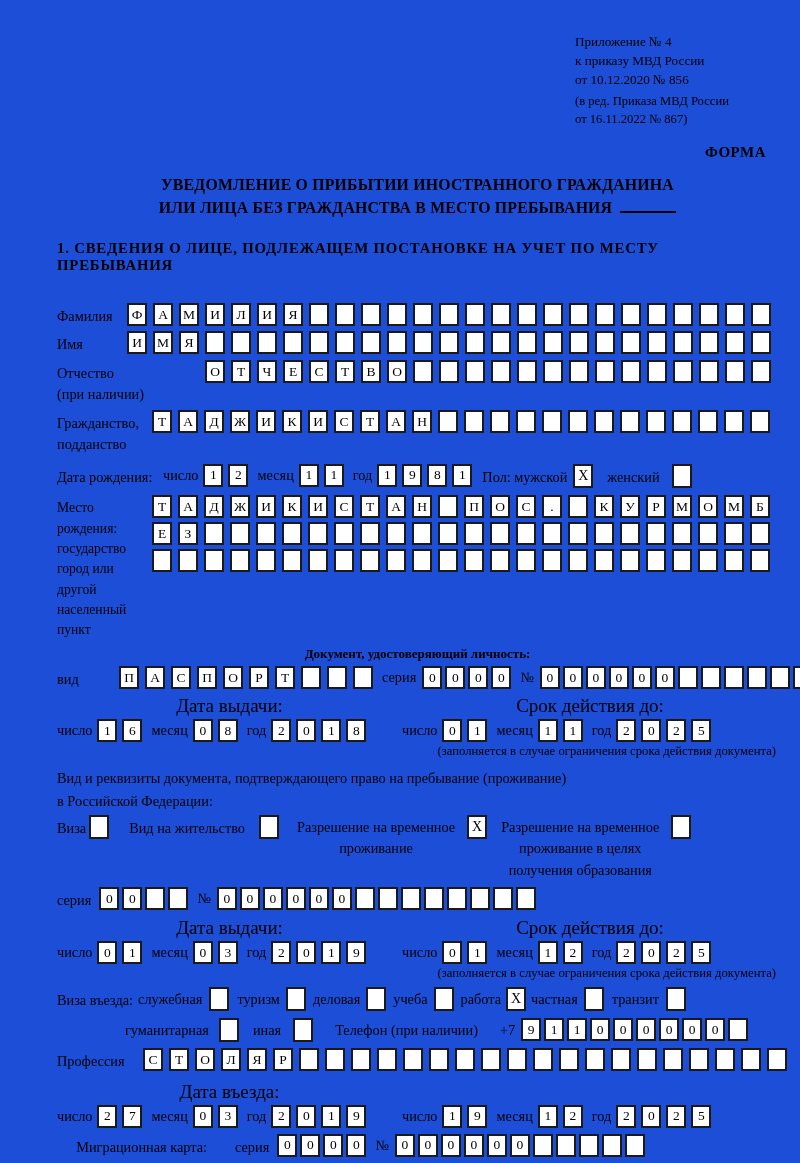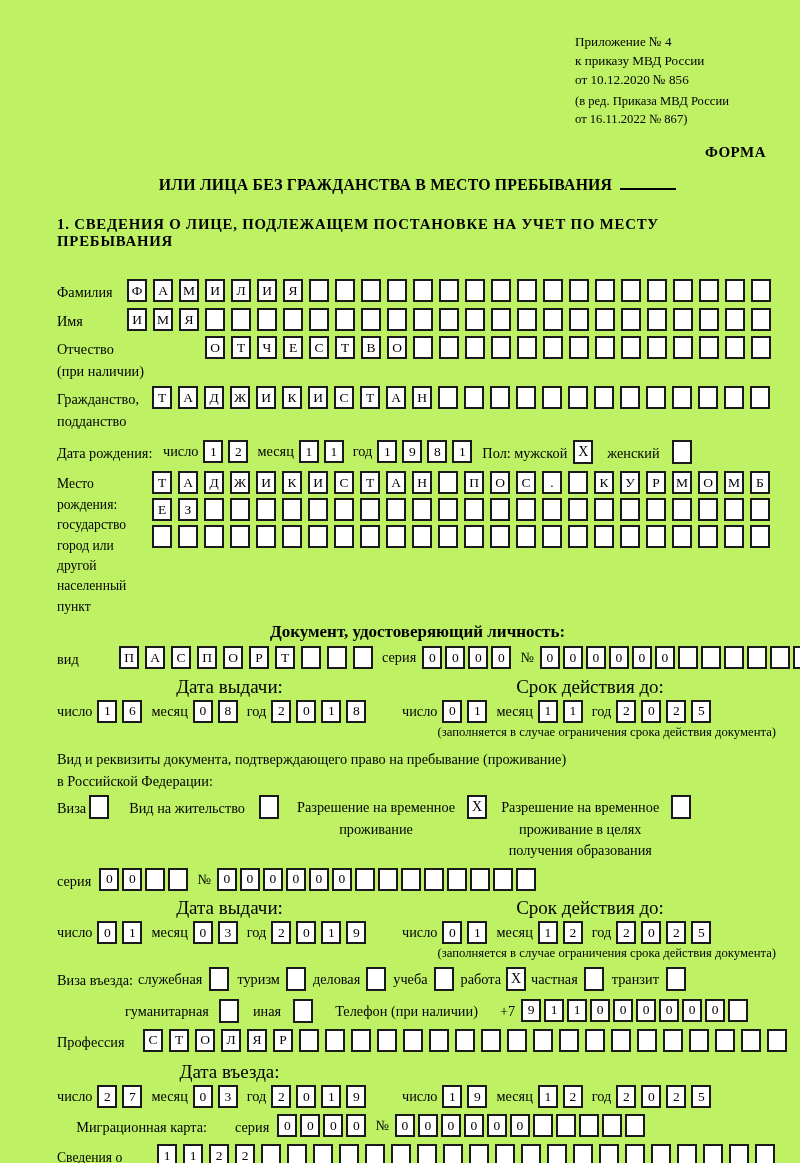--- a/index.html
+++ b/index.html
@@ -1,35 +1,35 @@
 <!DOCTYPE html>
 <html><head>
 <meta charset="utf-8">
 <style>
   html,body{margin:0;padding:0;background:#fff;}
   body{width:800px;height:1163px;color:#000;font-family:"Liberation Serif",serif;font-size:14.5px;}
-  .page{box-sizing:border-box;width:800px;height:1163px;padding:32px 22px 8px 57px;overflow:hidden;background:#bef264;}
+  .page{box-sizing:border-box;width:800px;height:1163px;padding:32px 22px 8px 57px;overflow:hidden;background:#1d4ed8;}
 
   .appendix{width:195px;margin-left:auto;margin-right:8px;font-size:13.2px;line-height:1.45;}
   .appendix .sub{font-size:12.6px;margin-top:4px;line-height:1.4;}
   .forma{text-align:right;font-weight:bold;font-size:15px;margin:15px 12px 0 0;letter-spacing:.5px;}
   .title{text-align:center;font-weight:bold;font-size:15.8px;margin-top:12px;line-height:1.5;letter-spacing:.2px;}
   .blank-line{display:inline-block;width:56px;border-bottom:2px solid #000;height:.9em;margin-left:8px;}
   .section-heading{font-weight:bold;font-size:14.8px;margin-top:20px;letter-spacing:.8px;}
 
   .row{display:flex;align-items:flex-start;margin-top:4px;}
   .lbl{flex:0 0 auto;padding-top:3px;font-size:14.3px;line-height:1.5;}
   .w70{width:70px;} .w95{width:95px;} .w108{width:106px;} .w148{width:148px;} .w100{width:100px;} .w150{width:150px;text-align:right;}
   .cells{display:flex;gap:6px;flex-wrap:nowrap;}
   .cells.num{gap:3px;}
   .cell{flex:0 0 auto;box-sizing:border-box;width:20px;height:23px;border:2px solid #1a1a1a;display:flex;align-items:center;justify-content:center;font-size:13.5px;line-height:1;background:#fff;}
   .chk .cell{width:20px;height:24px;font-size:14px;}
   .cellcol{display:flex;flex-direction:column;gap:4px;}
 
-  .center-bold{text-align:center;font-weight:bold;font-size:17px;margin-top:5px;}
+  .center-bold{text-align:center;font-weight:bold;font-size:13px;margin-top:5px;}
   .inlbl{margin:3px 6px 0 9px;flex:0 0 auto;font-size:14.3px;}
 
   .dh-row{display:flex;margin-top:5px;font-size:19px;}
   .dh-left{width:345px;text-align:center;}
   .dh-right{flex:1;text-align:center;}
   .dg{display:flex;align-items:flex-start;}
   .dg .dg-lbl{padding-top:3px;margin-right:5px;font-size:14.3px;}
   .dg .cells{gap:5px;}
   .dg .ml{margin-left:9px;}
   .dg-left{width:345px;display:flex;}
@@ -51,20 +51,21 @@
     <div>от 10.12.2020 № 856</div>
     <div class="sub">
       <div>(в ред. Приказа МВД России</div>
       <div>от 16.11.2022 № 867)</div>
     </div>
   </div>
 
   <div class="forma">ФОРМА</div>
 
   <div class="title">
+    <div><span>УВЕДОМЛЕНИЕ О ПРИБЫТИИ ИНОСТРАННОГО ГРАЖДАНИНА</span></div>
     <div><span>ИЛИ ЛИЦА БЕЗ ГРАЖДАНСТВА В МЕСТО ПРЕБЫВАНИЯ</span><span class="blank-line"></span></div>
   </div>
 
   <div class="section-heading">1. СВЕДЕНИЯ О ЛИЦЕ, ПОДЛЕЖАЩЕМ ПОСТАНОВКЕ НА УЧЕТ ПО МЕСТУ ПРЕБЫВАНИЯ</div>
 
   <div class="row" style="margin-top:29px">
     <div class="lbl w70">Фамилия</div>
     <div class="cells">
         <div class="cell">Ф</div>
         <div class="cell">А</div>

